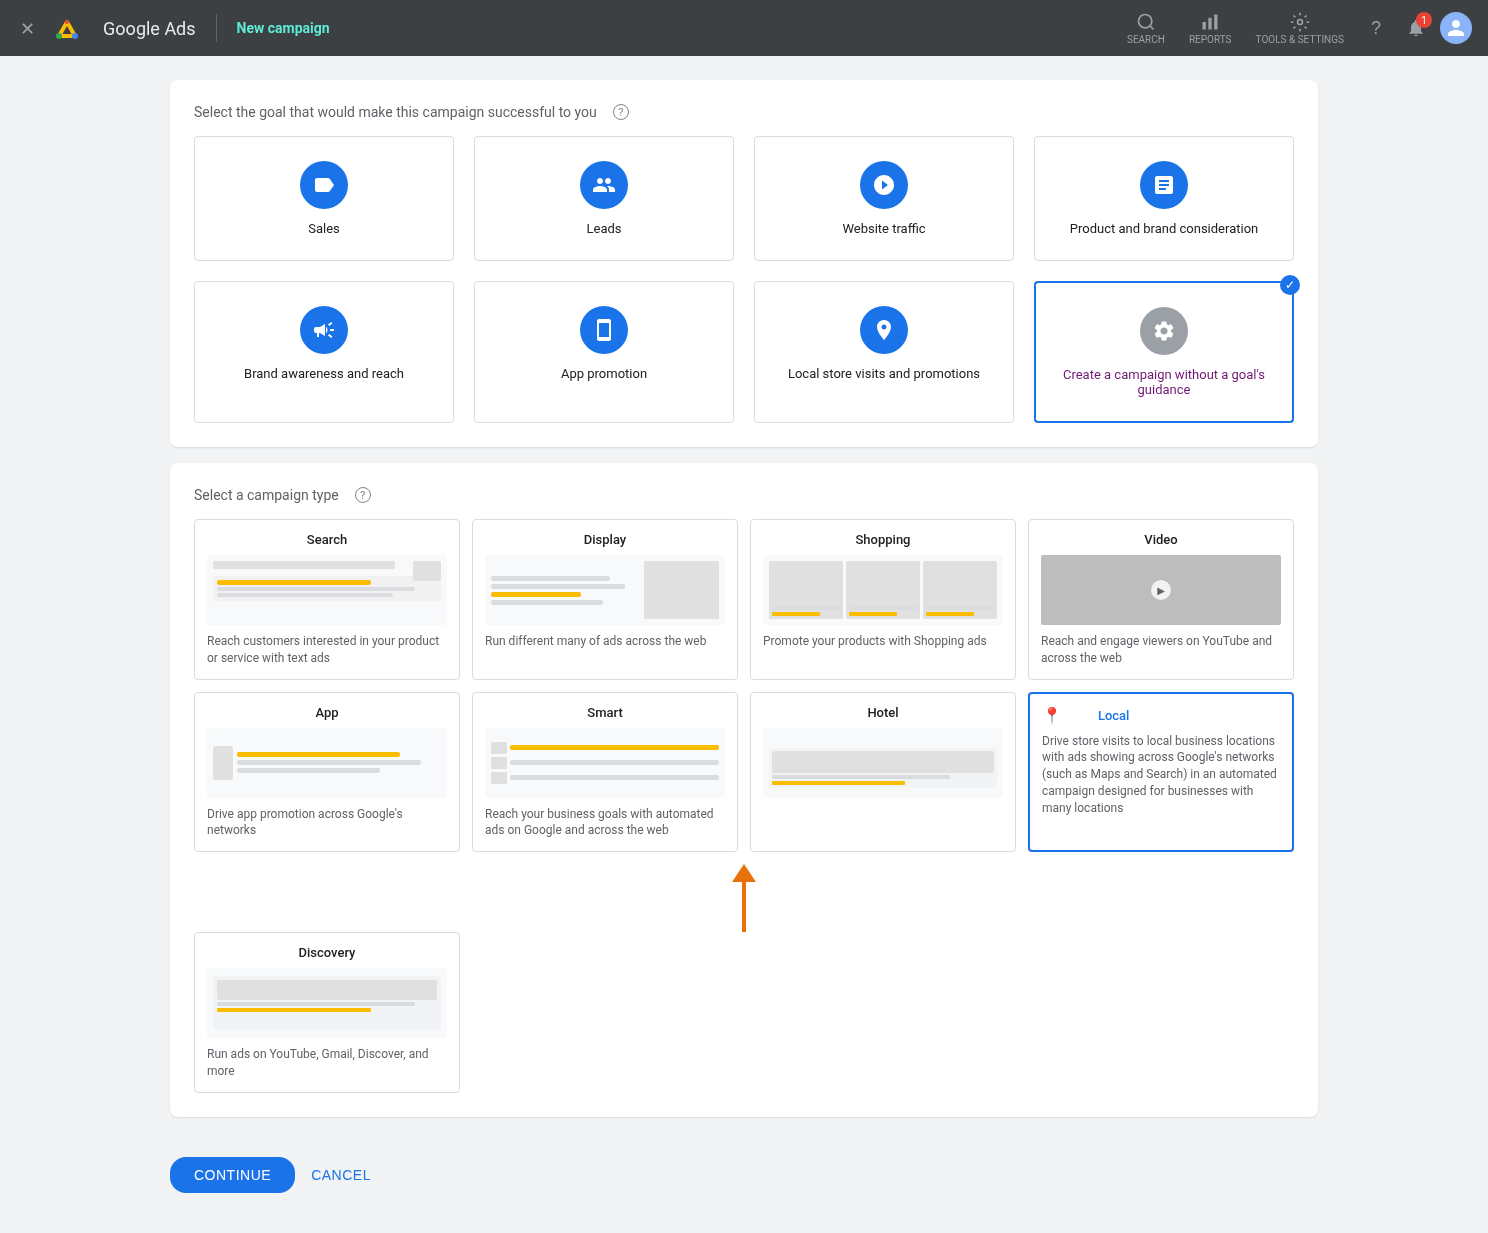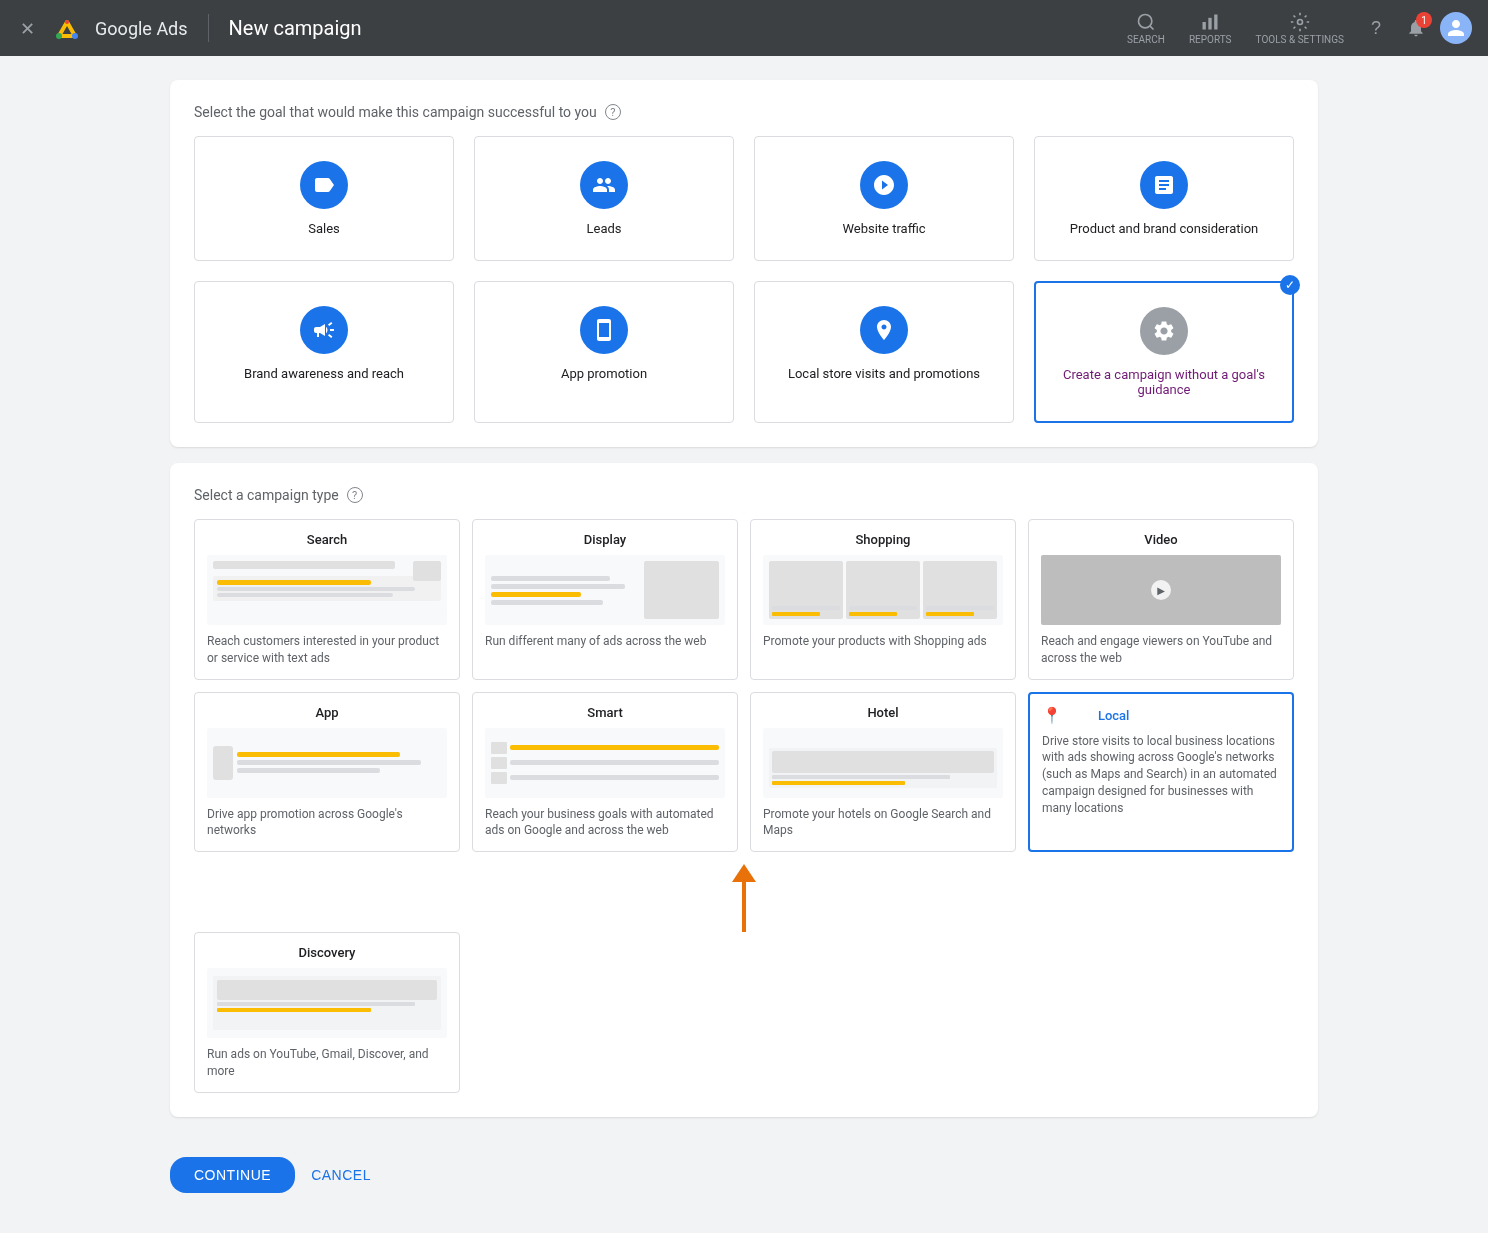--- a/index.html
+++ b/index.html
@@ -23,41 +23,41 @@
     }
     .topnav-close {
       color: #9aa0a6;
       font-size: 18px;
       cursor: pointer;
       padding: 4px;
     }
     .topnav-logo {
       display: flex;
       align-items: center;
-      gap: 12px;
+      gap: 20px;
     }
     .logo-icon {
       width: 32px;
       height: 32px;
     }
     .topnav-brand {
       color: #e8eaed;
       font-size: 18px;
       font-weight: 400;
     }
     .topnav-divider {
       width: 1px;
       height: 28px;
       background: #5f6368;
       margin: 0 8px;
     }
     .topnav-title {
-      color: #ffffff;
-      font-size: 20px;
-      font-weight: 400;
+      color: #5eead4;
+      font-size: 14px;
+      font-weight: 700;
     }
     .topnav-right {
       margin-left: auto;
       display: flex;
       align-items: center;
       gap: 8px;
     }
     .topnav-icon-btn {
       display: flex;
       flex-direction: column;
@@ -119,21 +119,21 @@
     .section-card {
       background: white;
       border-radius: 8px;
       padding: 24px;
       box-shadow: 0 1px 2px rgba(0,0,0,0.1);
     }
 
     .section-header {
       display: flex;
       align-items: center;
-      gap: 8px;
+      gap: 16px;
       margin-bottom: 16px;
       font-size: 14px;
       color: #5f6368;
     }
     .section-header .help-circle {
       width: 16px; height: 16px;
       border-radius: 50%;
       border: 1px solid #80868b;
       display: flex; align-items: center; justify-content: center;
       font-size: 11px;
@@ -550,21 +550,20 @@
         <div class="campaign-card-title">Hotel</div>
         <div class="campaign-preview">
           <div style="display:flex; gap:4px; height:100%; align-items:flex-end; padding:4px 0;">
             <div style="flex:1; background:#f1f3f4; border-radius:2px; display:flex; flex-direction:column; gap:2px; padding:3px;">
               <div style="width:100%; height:22px; background:#e0e0e0; border-radius:2px;"></div>
               <div style="width:80%; height:4px; background:#dadce0; border-radius:1px;"></div>
               <div style="width:60%; height:4px; background:#fbbc04; border-radius:1px;"></div>
             </div>
           </div>
         </div>
-        <div class="campaign-desc">Promote your hotels on Google Search and Maps</div>
       </div>
 
       <div class="campaign-card selected">
         <div style="display:flex; align-items:center; gap:6px;">
           <span style="color:#1a73e8; font-size:16px;">📍</span>
           <span class="campaign-card-title blue">Local</span>
         </div>
         <div class="campaign-desc left">Drive store visits to local business locations with ads showing across Google's networks (such as Maps and Search) in an automated campaign designed for businesses with many locations</div>
       </div>
 

